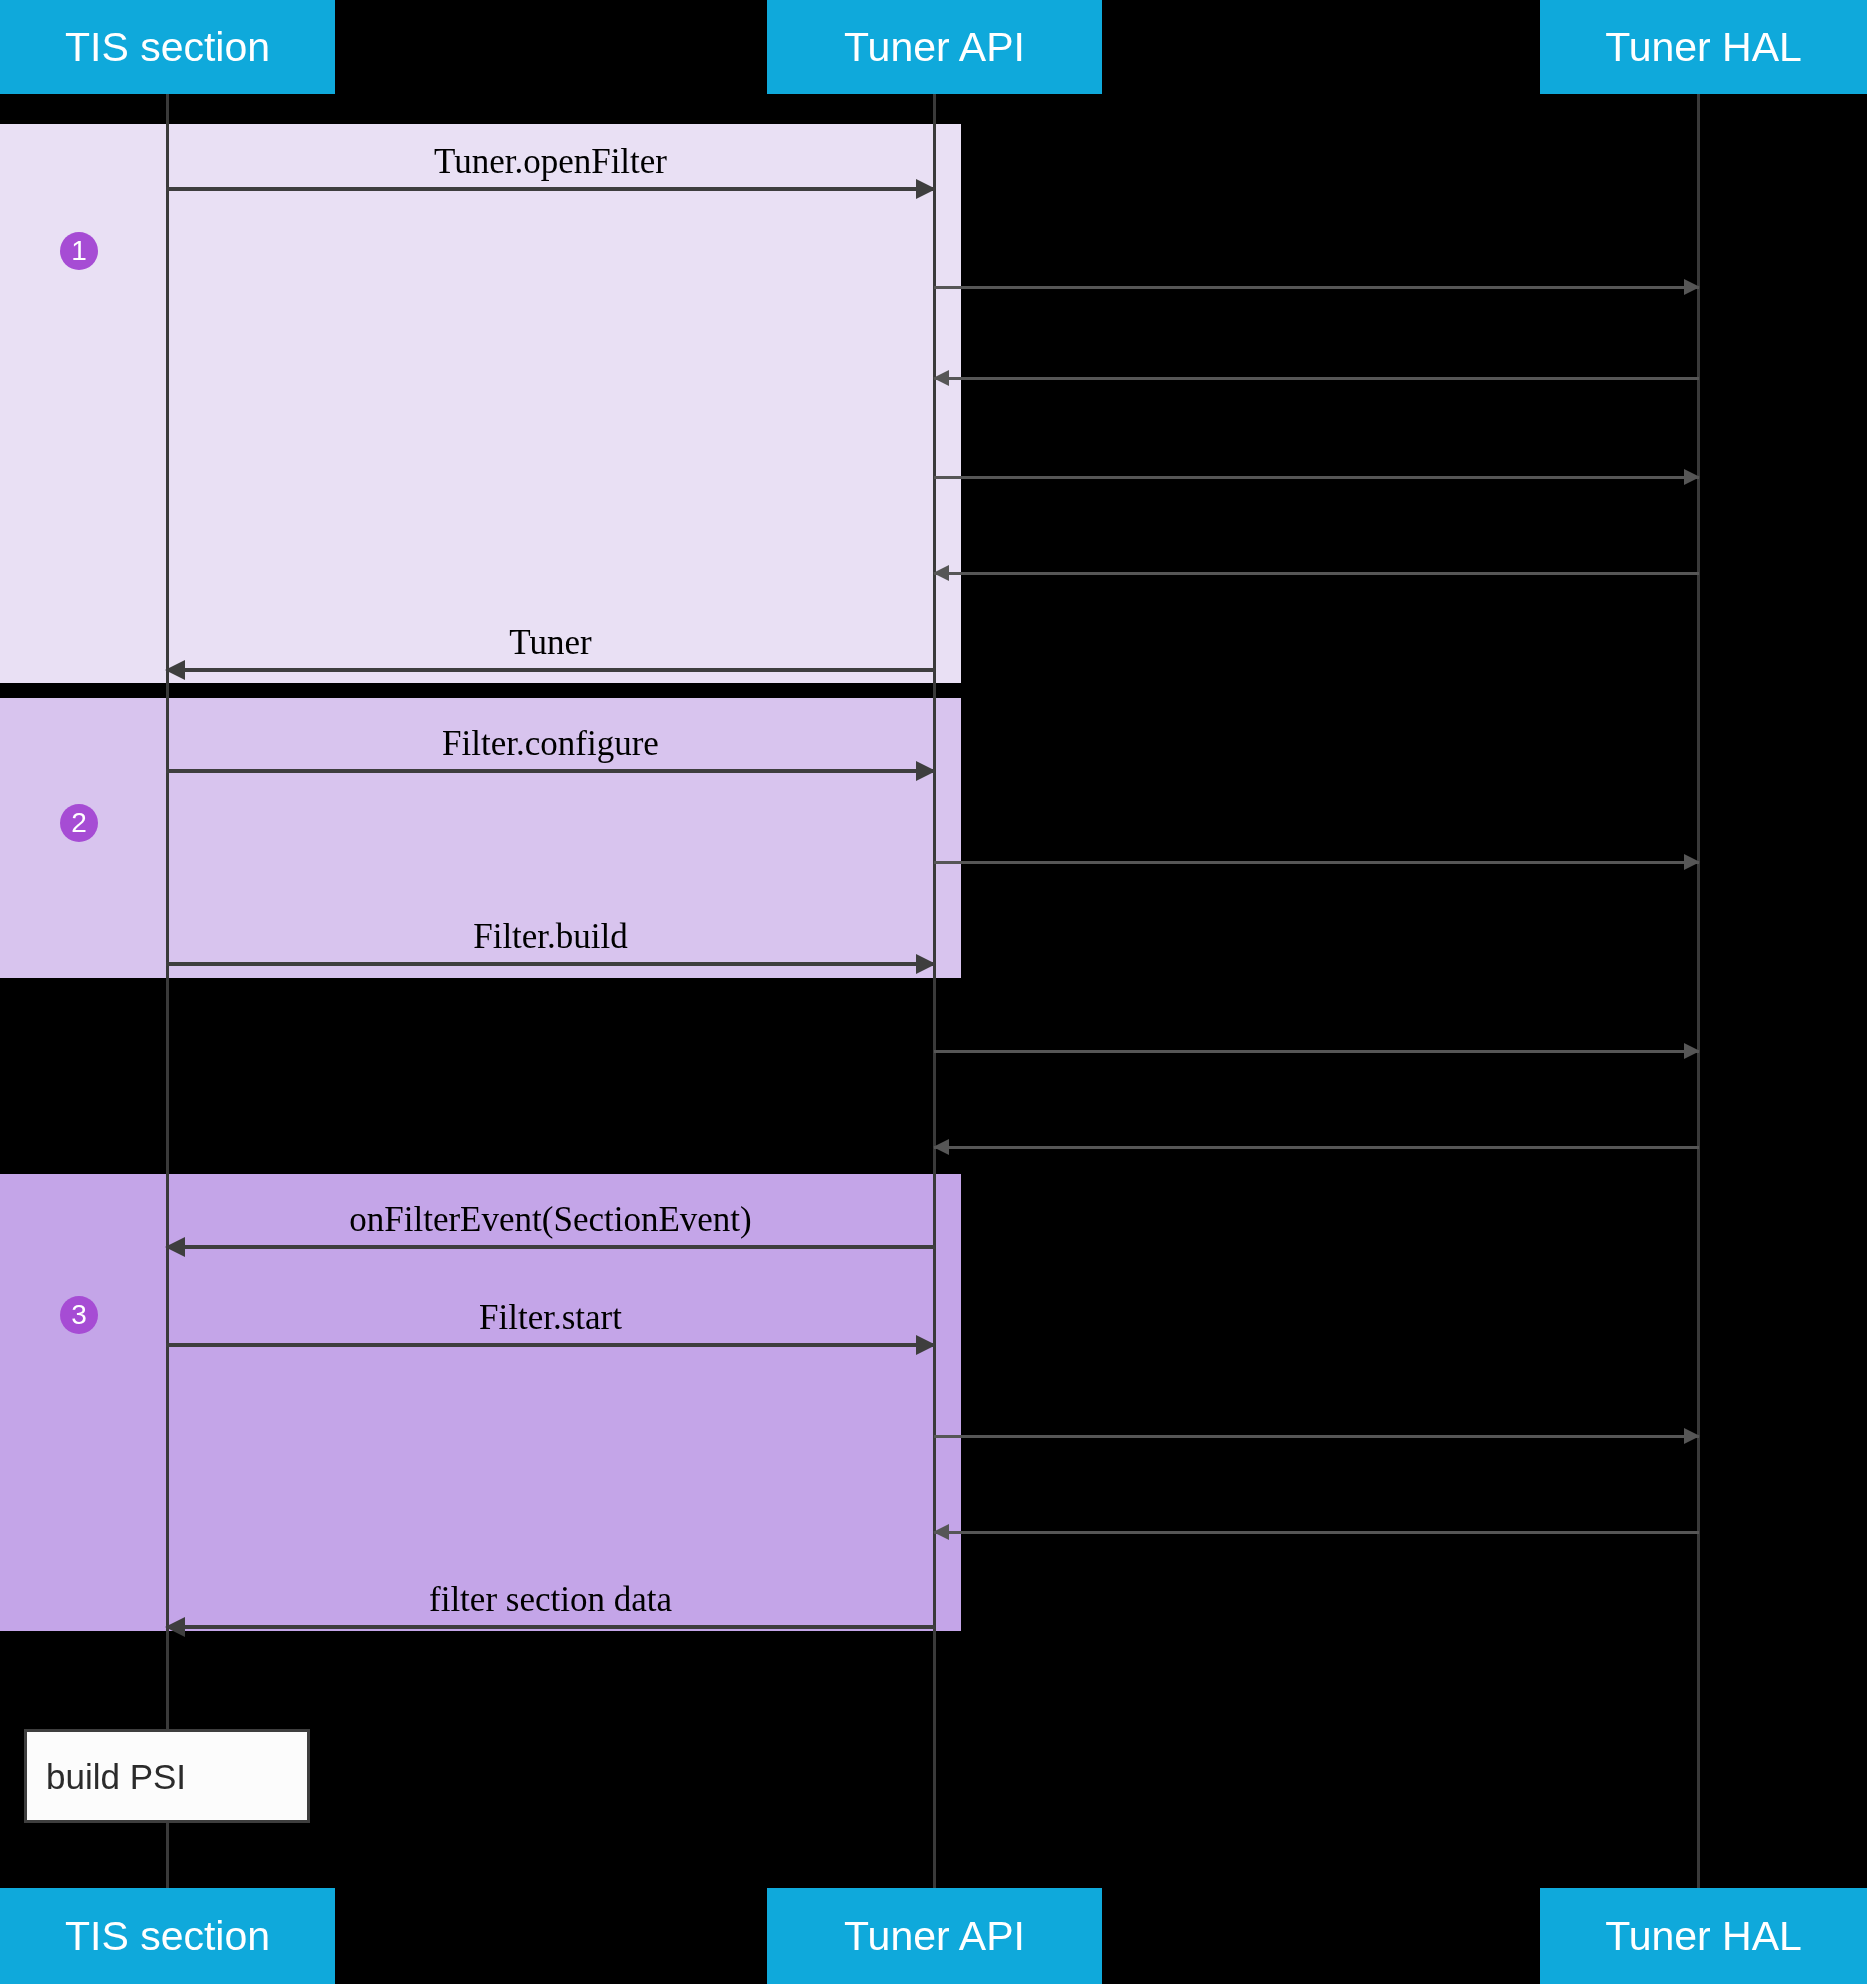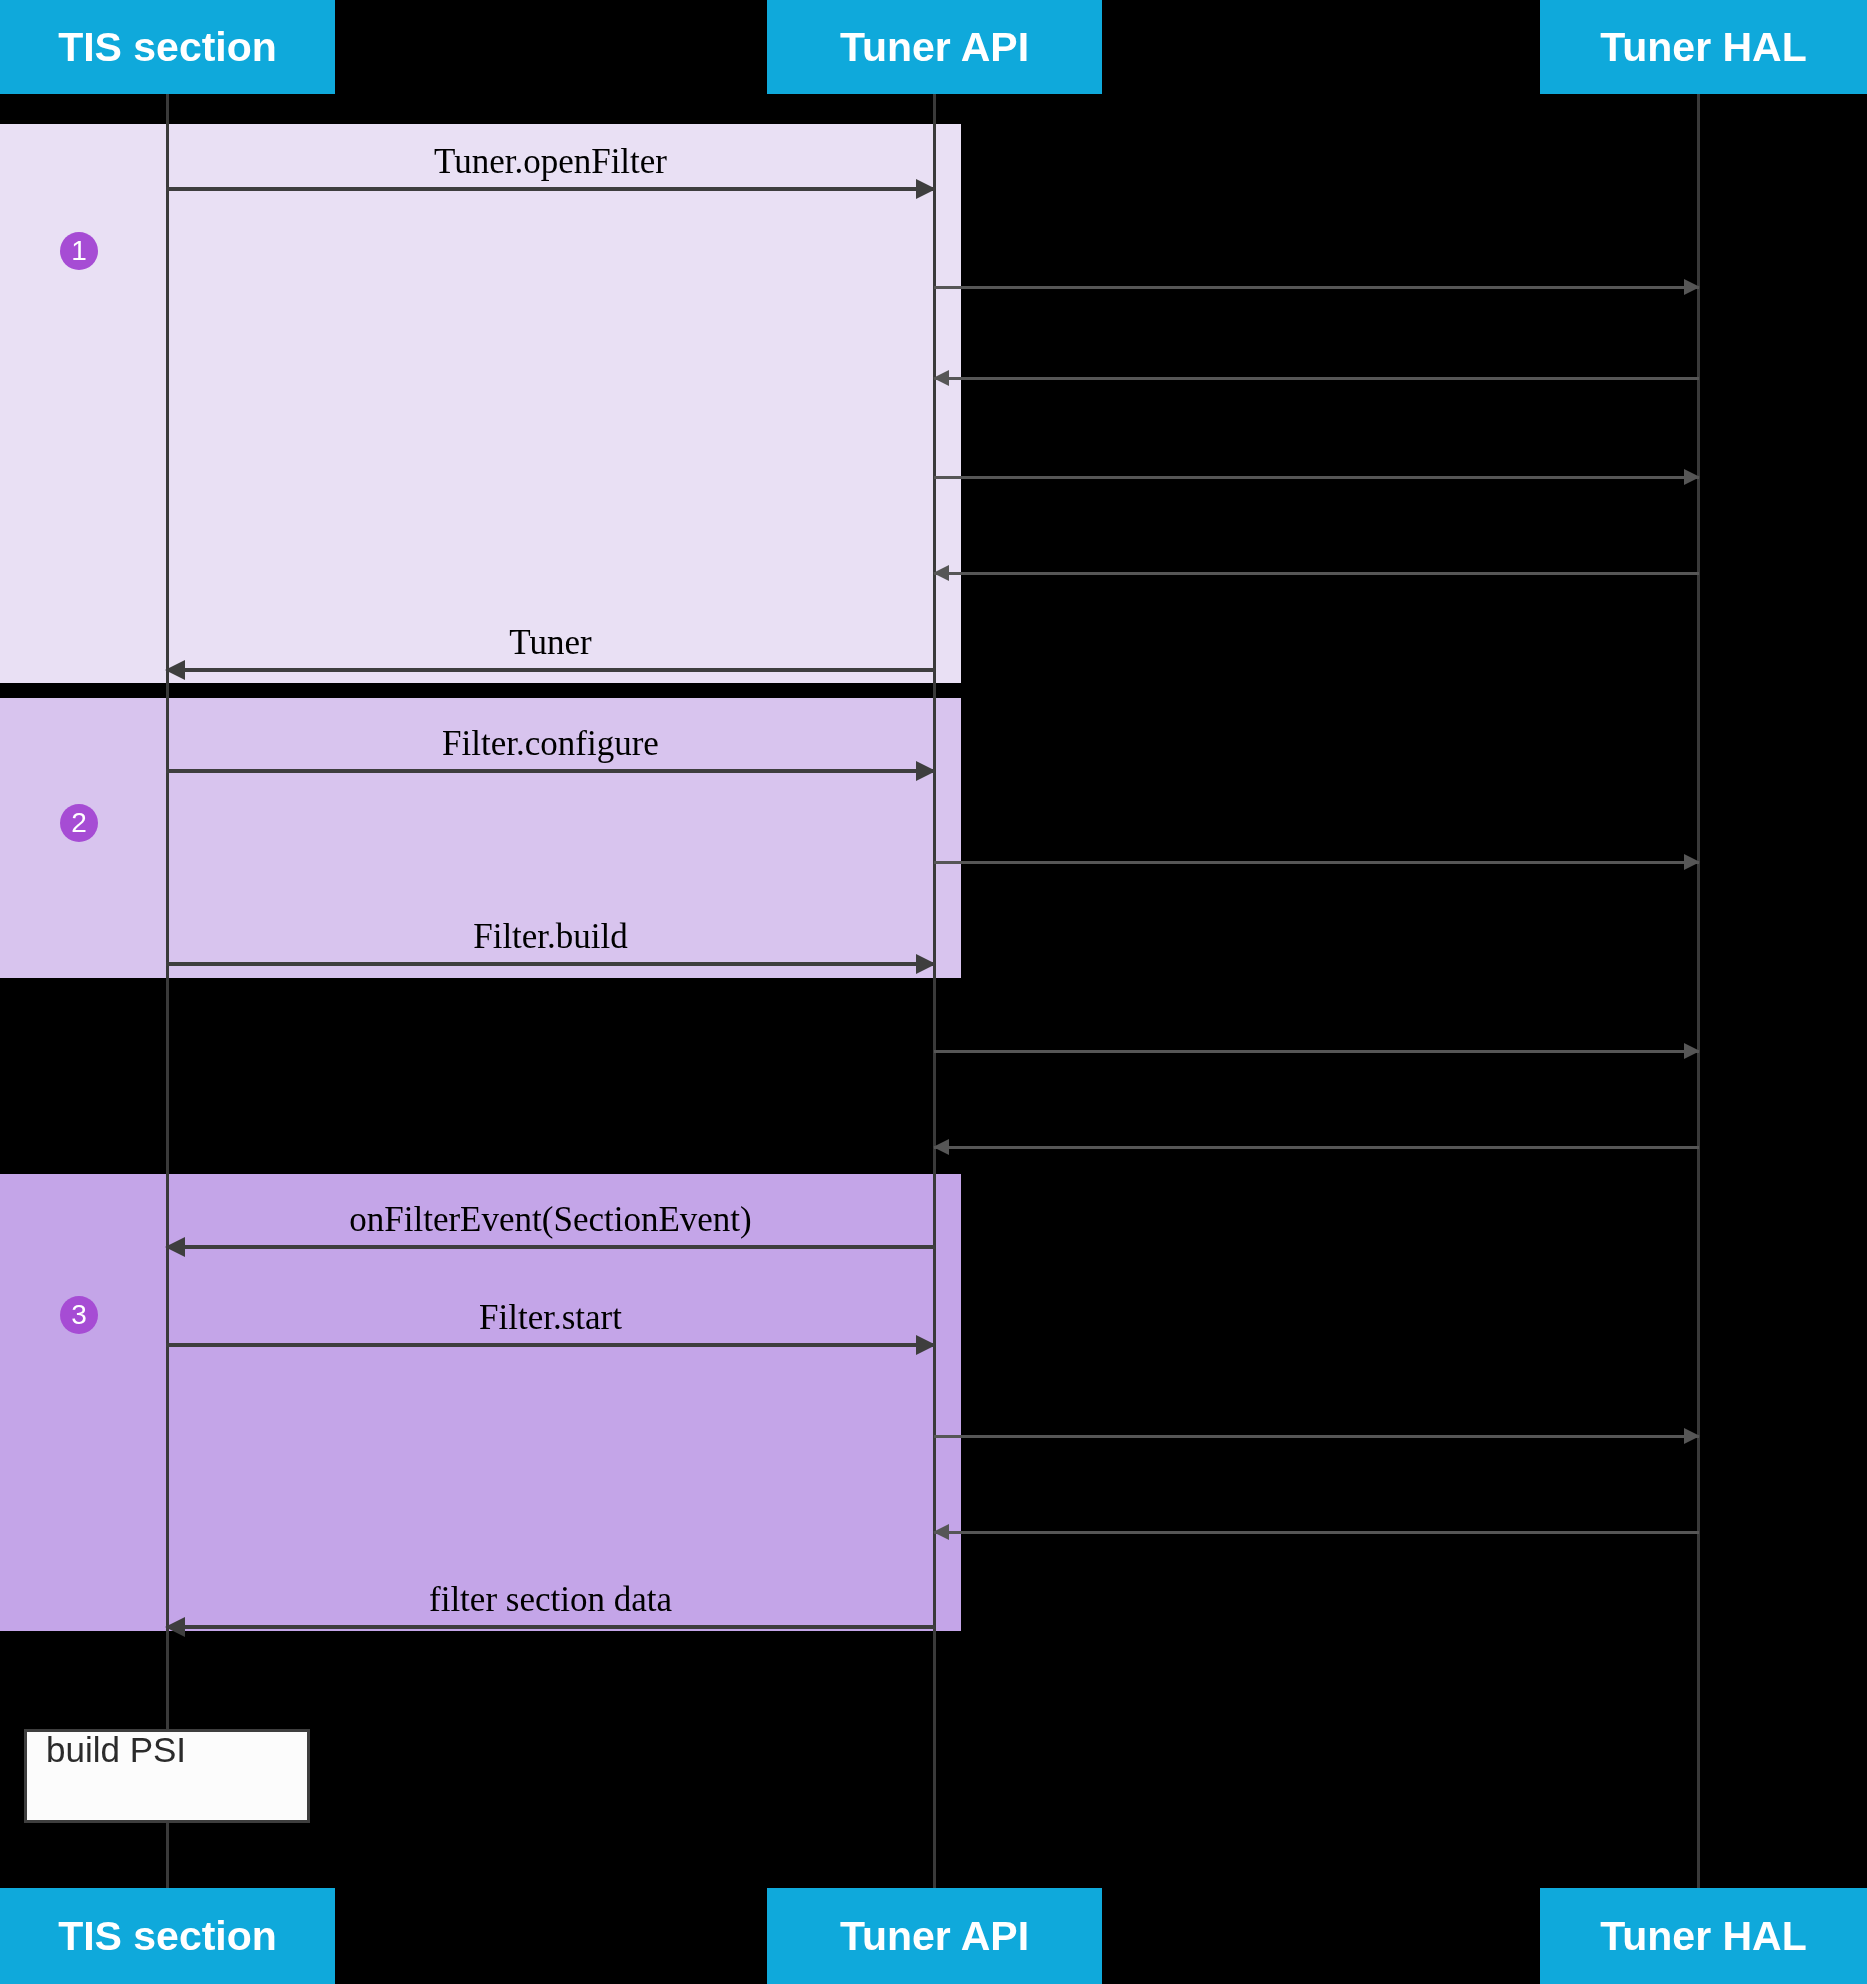--- a/index.html
+++ b/index.html
@@ -21,21 +21,20 @@
     position: absolute;
     background: #0FA9DB;
     color: #FFFFFF;
     display: flex;
     align-items: center;
     justify-content: center;
     font-size: 41px;
     line-height: 1;
     letter-spacing: 0px;
     box-sizing: border-box;
-    font-weight: bold;
   }
 
   
   .lifeline {
     position: absolute;
     width: 3.3px;
     background: #3A3A3A;
   }
 
   
@@ -127,20 +126,21 @@
     border-right: 16.3px solid #565656;
   }
 
   
   .note {
     position: absolute;
     background: #FCFCFC;
     border: 3.3px solid #3E3E3E;
     box-sizing: border-box;
     display: flex;
+    align-items: center;
     padding-left: 19px;
     color: #2B2B2B;
     font-size: 35px;
     line-height: 1;
     font-family: "Liberation Sans", sans-serif;
   }
 </style>
 </head>
 <body>
 

